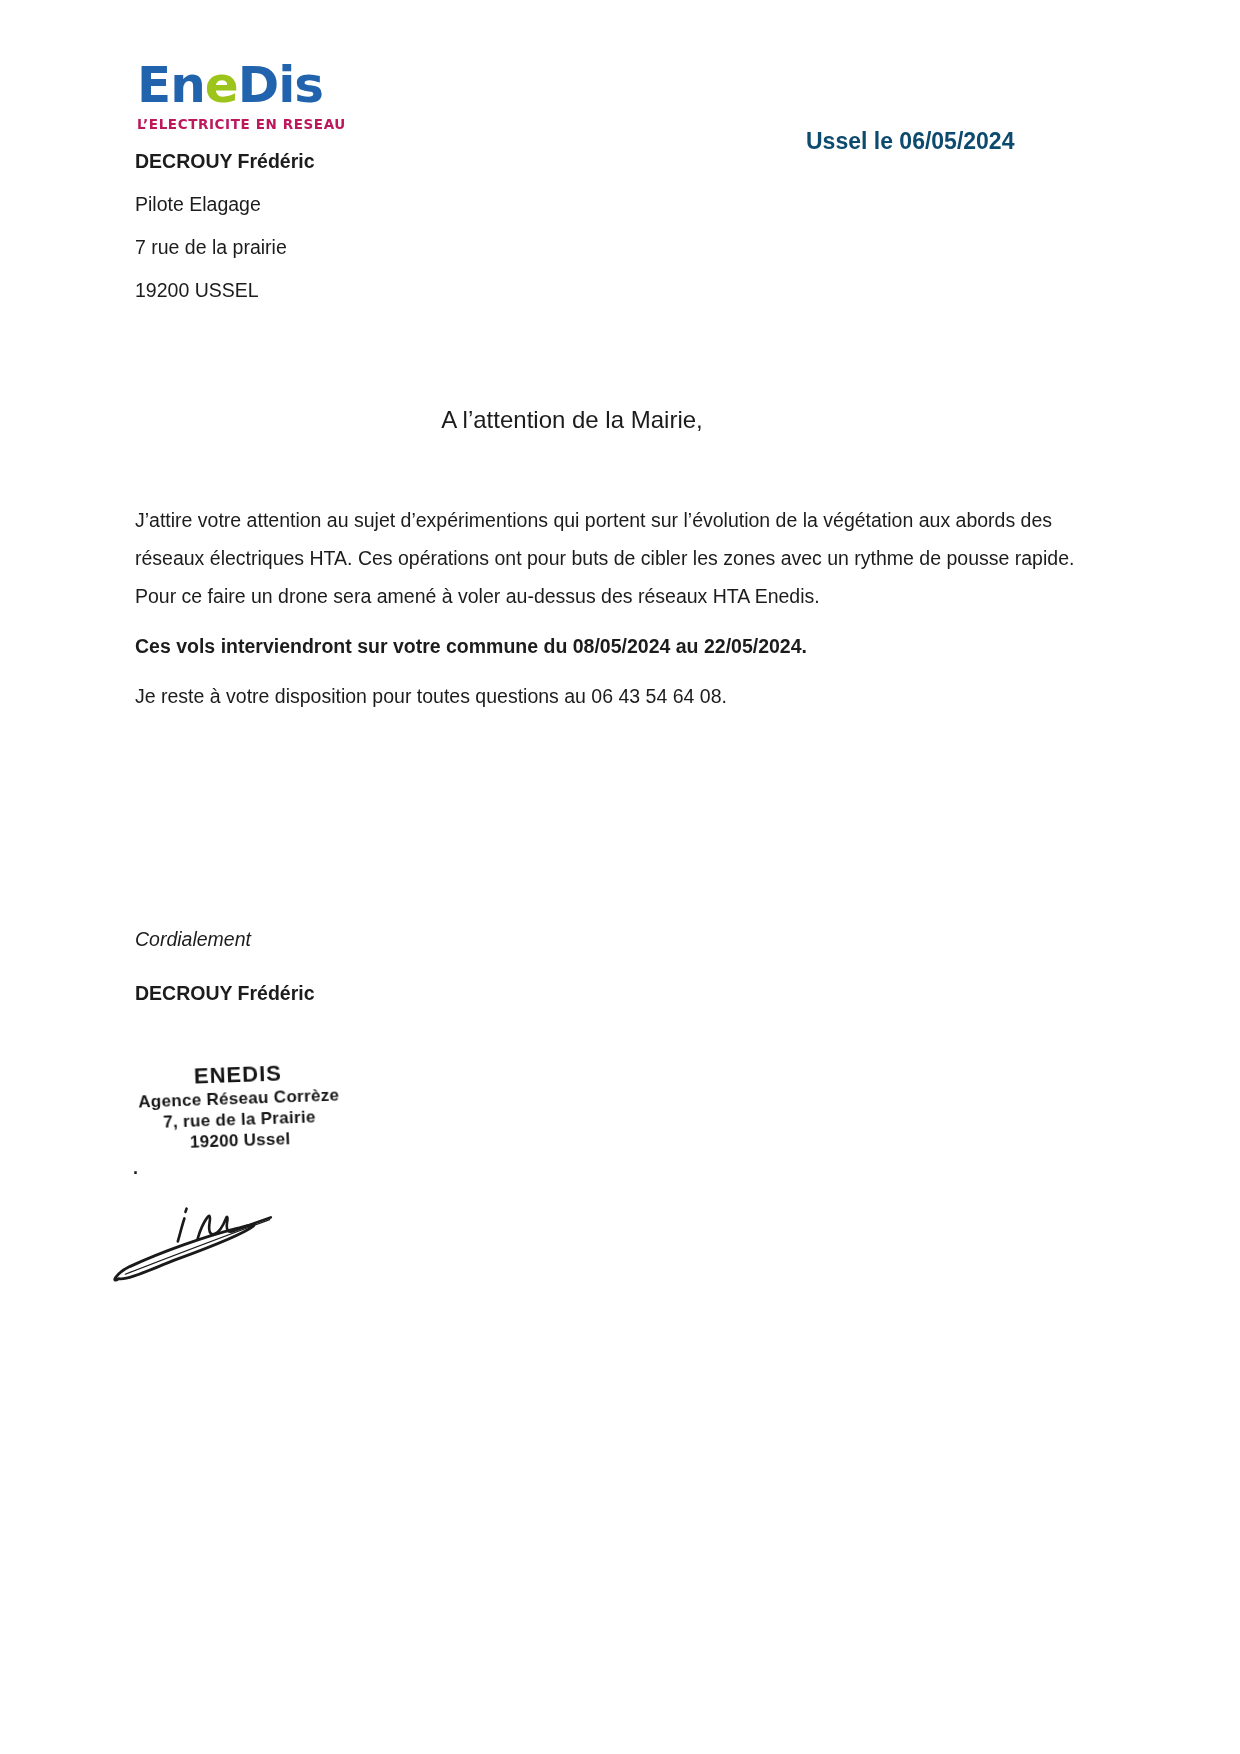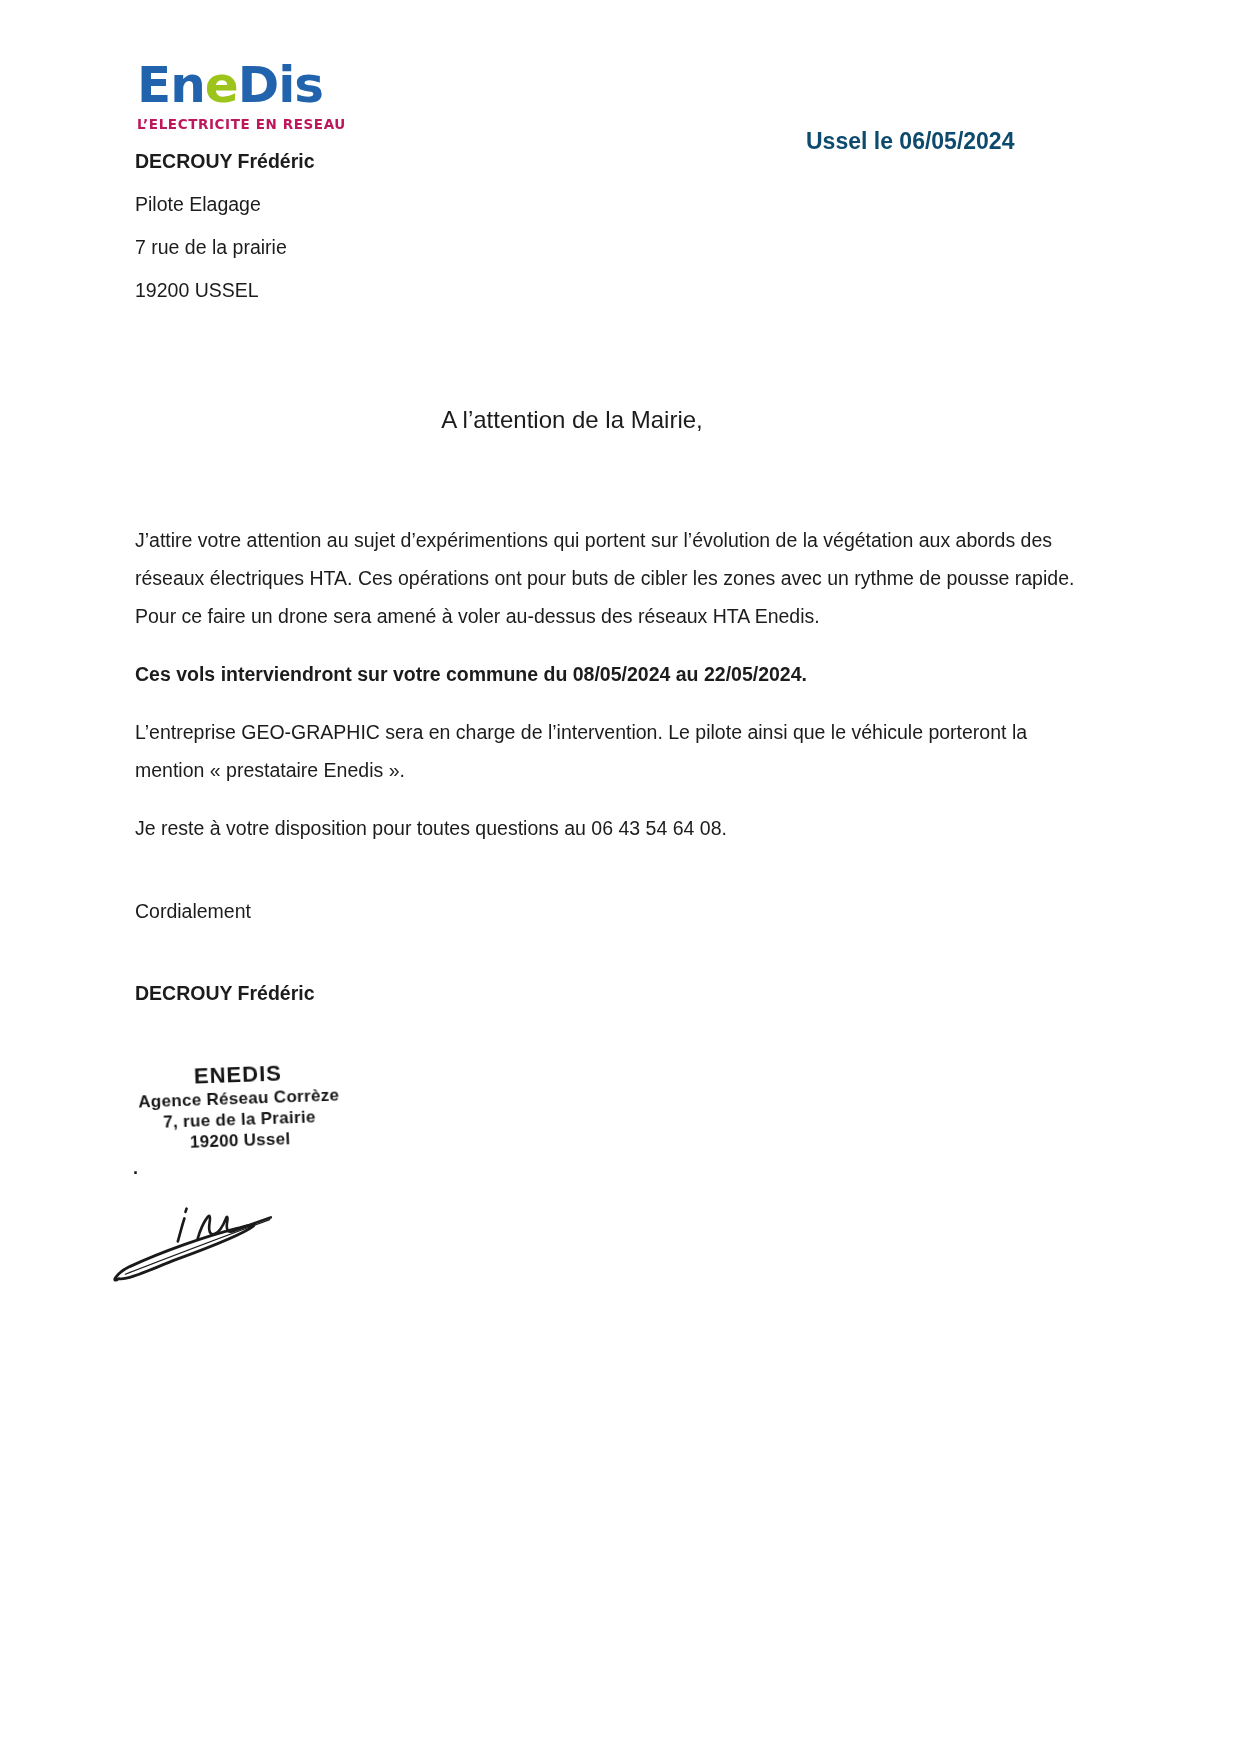--- a/index.html
+++ b/index.html
@@ -61,25 +61,25 @@
 
   
   .body-text {
     position: absolute;
     left: 135px;
     top: 501px;
     width: 965px;
     font-size: 19.5px;
     line-height: 38px;
   }
-  .body-text p { margin-bottom: 12px; margin-top: 20px; }
+  .body-text p { margin-bottom: 12px; }
   .body-text p.strong { font-weight: bold; }
 
   
-  .salutation { position: absolute; left: 135px; top: 900px; font-size: 19.5px; }
+  .salutation { position: absolute; left: 135px; top: 928px; font-size: 19.5px; font-style: italic; }
   .signatory  { position: absolute; left: 135px; top: 982px; font-size: 19.5px; font-weight: bold; }
 
   
   .stamp {
     position: absolute;
     left: 124px;
     top: 1062px;
     width: 230px;
     text-align: center;
     transform: rotate(-2deg);
@@ -115,21 +115,20 @@
     <div class="line">Pilote Elagage</div>
     <div class="line">7 rue de la prairie</div>
     <div class="line">19200 USSEL</div>
   </div>
 
   <div class="recipient">A l’attention de la Mairie,</div>
 
   <div class="body-text">
     <p>J’attire votre attention au sujet d’expérimentions qui portent sur l’évolution de la végétation aux abords des réseaux électriques HTA. Ces opérations ont pour buts de cibler les zones avec un rythme de pousse rapide. Pour ce faire un drone sera amené à voler au-dessus des réseaux HTA Enedis.</p>
     <p class="strong">Ces vols interviendront sur votre commune du 08/05/2024 au 22/05/2024.</p>
-    <p>L’entreprise GEO-GRAPHIC sera en charge de l’intervention. Le pilote ainsi que le véhicule porteront la mention « prestataire Enedis ».</p>
     <p>Je reste à votre disposition pour toutes questions au 06 43 54 64 08.</p>
   </div>
 
   <div class="salutation">Cordialement</div>
   <div class="signatory">DECROUY Frédéric</div>
 
   <div class="stamp">
     <div class="s1">ENEDIS</div>
     <div class="s2">Agence Réseau Corrèze</div>
     <div class="s3">7, rue de la Prairie</div>

